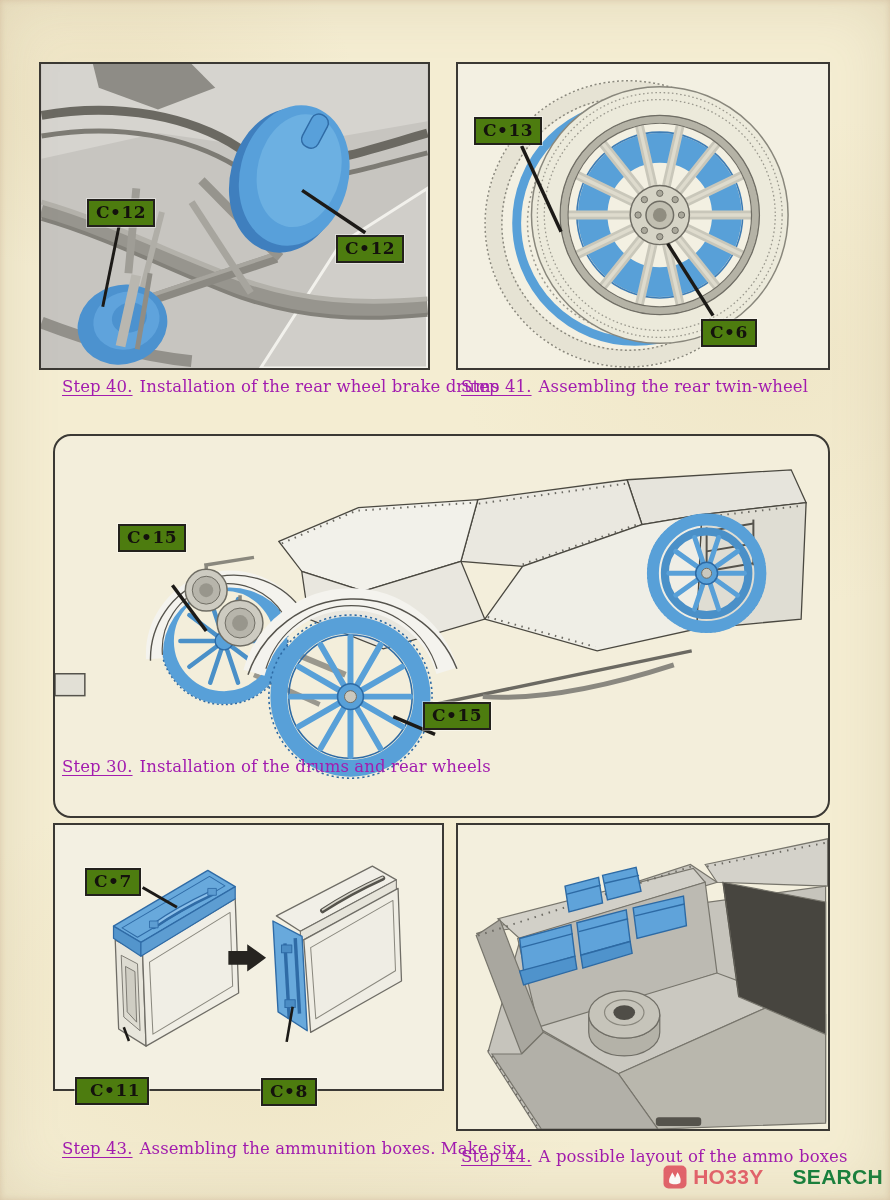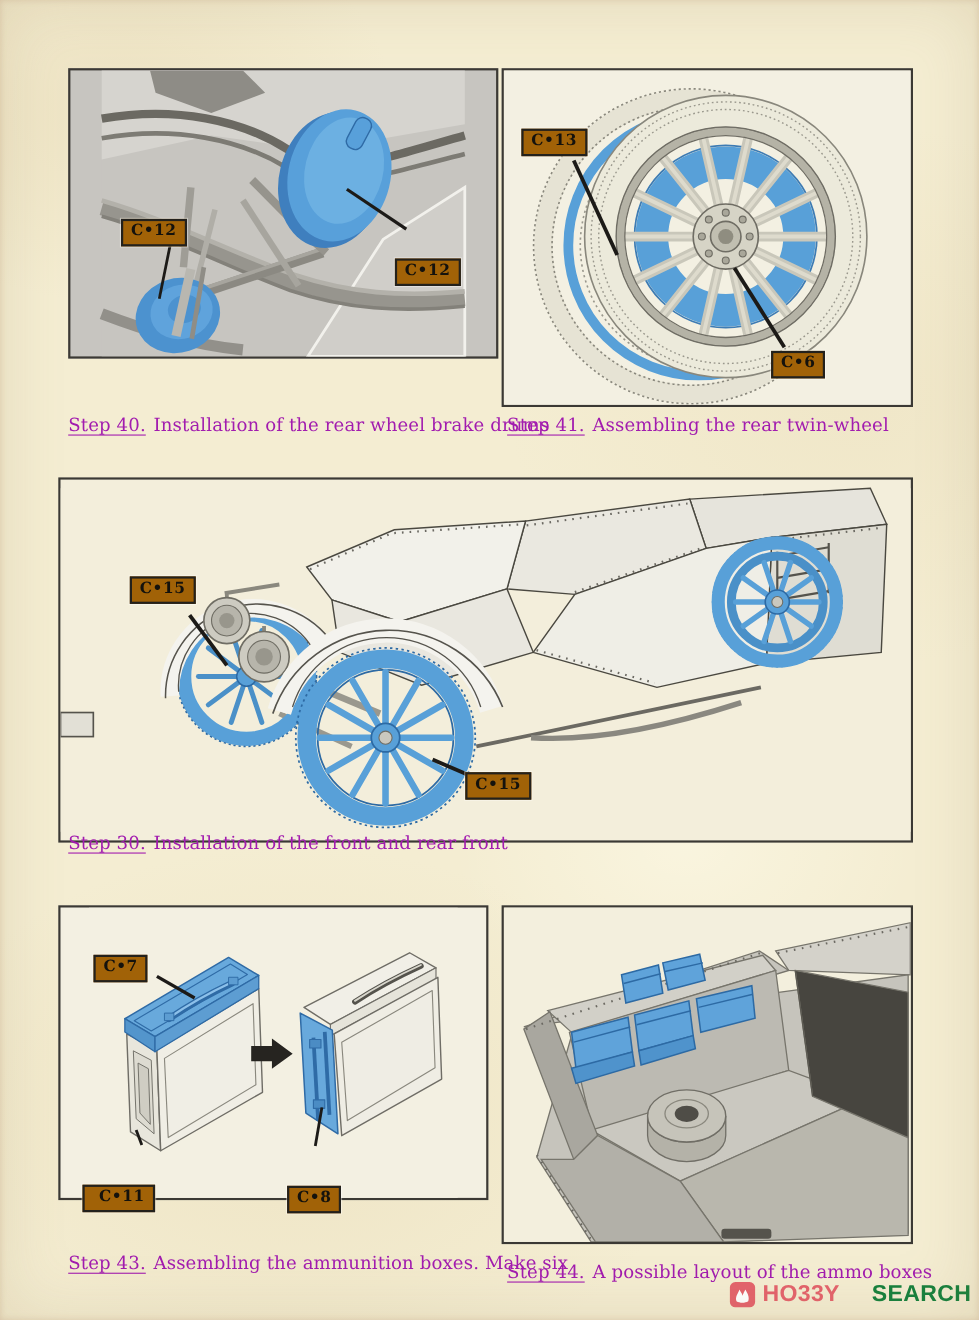--- a/index.html
+++ b/index.html
@@ -15,39 +15,39 @@
   }
   body::after{ 
     content:"";position:absolute;inset:0;pointer-events:none;
     box-shadow:inset 0 0 60px rgba(150,120,70,.18), inset 0 0 6px rgba(170,120,90,.25);
   }
   .panel{
     position:absolute;border:2px solid #3b3934;background:#f3f0e2;box-sizing:border-box;
   }
   .panel svg{display:block;width:100%;height:100%;}
   .plabel{
-    position:absolute;background:#a16207;border:2px solid #23211c;color:#14120d;
-    font-weight:bold;font-size:14px;line-height:1.25;padding:1px 7px 2px;
+    position:absolute;background:#4d7c0f;border:2px solid #23211c;color:#14120d;
+    font-weight:bold;font-size:17px;line-height:1.25;padding:1px 7px 2px;
     letter-spacing:.5px;white-space:nowrap;box-shadow:0 0 0 1px rgba(255,255,255,.4);
   }
   .caption{
     position:absolute;font-size:16.5px;color:#a21caf;white-space:nowrap;letter-spacing:.1px;
   }
   .caption .step{text-decoration:underline;text-underline-offset:3px;margin-right:7px;}
   .logo{
     position:absolute;right:7px;top:1165px;display:flex;align-items:center;gap:6px;
     font-family:"Liberation Sans", sans-serif;font-weight:bold;font-size:21px;letter-spacing:.3px;justify-content:flex-end;
   }
   .logo .brand{color:#e4636c;margin-right:1px;}
   .logo .suffix{color:#15803d;margin-left:22px;}
 </style>
 </head>
 <body>
 
-<div class="panel" style="left:62px;top:62px;width:391px;height:264px;background:#c7c5c0;">
+<div class="panel" style="left:39px;top:62px;width:391px;height:308px;background:#c7c5c0;">
   <svg viewBox="0 0 391 308" aria-hidden="true">
     <rect width="391" height="308" fill="#c7c5c0"></rect>
     <polygon points="0,0 391,0 391,58 230,86 118,70 0,96" fill="#d6d4cf"></polygon>
     <polygon points="52,0 152,0 176,24 118,46 58,24" fill="#8e8c86"></polygon>
     <path d="M0,52 C80,38 152,54 200,85 C250,116 300,96 391,70" stroke="#6b6962" stroke-width="9" fill="none"></path>
     <path d="M0,73 C80,59 150,75 198,104 C248,132 300,113 391,90" stroke="#7d7b74" stroke-width="5" fill="none"></path>
     <polygon points="303,182 391,126 391,308 222,308" fill="#d0cec9" stroke="#f2f1ec" stroke-width="3"></polygon>
     <path d="M0,148 C70,168 140,205 205,228 C265,248 320,252 391,246" stroke="#97958e" stroke-width="16" fill="none"></path>
     <path d="M0,140 C70,160 142,197 207,220 C267,240 322,244 391,238" stroke="#b3b1aa" stroke-width="5" fill="none"></path>
     <path d="M0,157 C70,177 140,214 203,237 C263,257 320,261 391,254" stroke="#83817a" stroke-width="4" fill="none"></path>
@@ -153,21 +153,21 @@
   <div class="plabel" style="left:243px;top:255px;">C•6</div>
 </div>
 
 <div class="caption" style="left:62px;top:377px;">
   <span class="step">Step 40.</span><span>Installation of the rear wheel brake drums</span>
 </div>
 <div class="caption" style="left:461px;top:377px;">
   <span class="step">Step 41.</span><span>Assembling the rear twin-wheel</span>
 </div>
 
-<div class="panel" style="left:53px;top:434px;width:777px;height:332px;background:#f3eedb;">
+<div class="panel" style="left:53px;top:434px;width:777px;height:384px;background:#f3eedb;border-radius:18px;">
   <svg viewBox="0 0 777 314" aria-hidden="true">
     <rect width="777" height="314" fill="#f3eedb"></rect>
 
     <g stroke="#4a4840" stroke-width="1.3">
       <polygon points="575,10 740,0 755,33 650,45 590,55" fill="#e6e4dc"></polygon>
       <polygon points="650,45 755,33 750,150 645,160" fill="#dfddd3"></polygon>
       <polygon points="408,92 425,30 575,10 590,55 470,97" fill="#eae8e0"></polygon>
       <polygon points="470,97 590,55 650,45 645,160 545,182 432,150" fill="#efeee6"></polygon>
       <polygon points="225,72 305,38 425,30 408,92 310,122 248,102" fill="#f2f1ea"></polygon>
       <polygon points="248,102 310,122 408,92 432,150 330,180 255,150" fill="#e9e7df"></polygon>
@@ -274,21 +274,21 @@
       <circle cx="297" cy="228" r="6" fill="#cac8be" stroke="#6f6d64" stroke-width="1"></circle>
     </g>
     <path d="M118,116 L152,162" stroke="#1c1a17" stroke-width="3.5" fill="none"></path>
     <path d="M382,266 L340,248" stroke="#1c1a17" stroke-width="3.5" fill="none"></path>
   </svg>
   <div class="plabel" style="left:63px;top:88px;">C•15</div>
   <div class="plabel" style="left:368px;top:266px;">C•15</div>
 </div>
 
 <div class="caption" style="left:62px;top:757px;">
-  <span class="step">Step 30.</span><span>Installation of the front and rear front</span>
+  <span class="step">Step 30.</span><span>Installation of the drums and rear wheels</span>
 </div>
 
 <div class="panel" style="left:53px;top:823px;width:391px;height:268px;">
   <svg viewBox="0 0 391 308" aria-hidden="true">
     <rect width="391" height="308" fill="#f3f0e2"></rect>
 
     <g stroke-linejoin="round">
       <polygon points="40,134 72,151 76,258 44,238" fill="#e8e6dc" stroke="#6f6d66" stroke-width="1.5"></polygon>
       <polygon points="47,152 66,162 69,240 50,224" fill="#dddbd1" stroke="#6f6d66" stroke-width="1"></polygon>
       <polygon points="52,165 63,171 65,230 54,218" fill="#cfcdc3" stroke="#6f6d66" stroke-width="1"></polygon>

